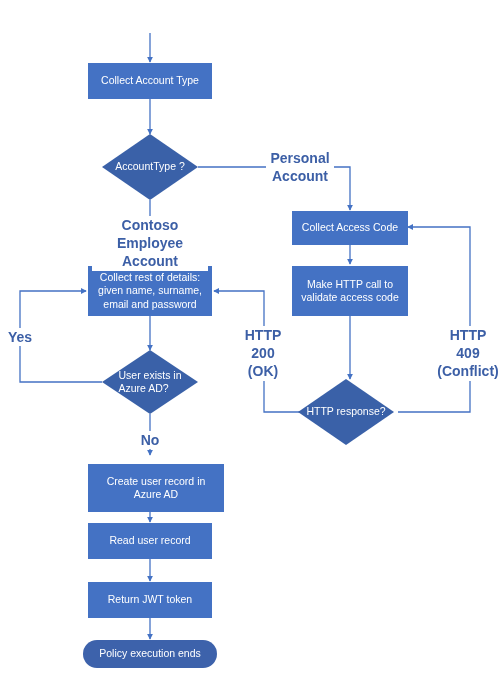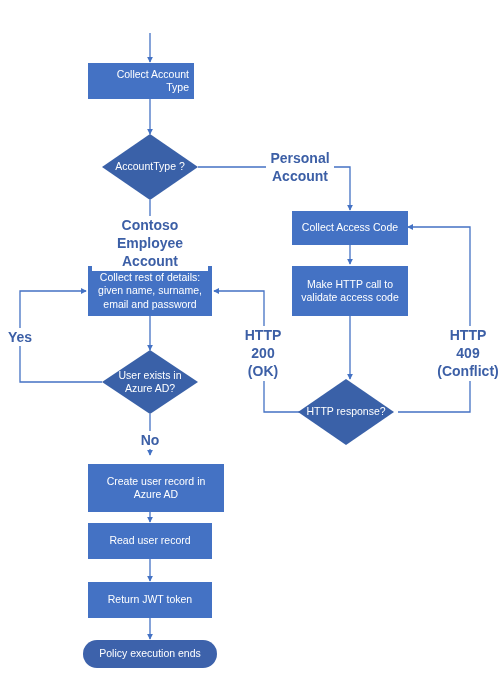--- a/index.html
+++ b/index.html
@@ -64,21 +64,21 @@
   }
   .diamond .node-label {
     position: absolute;
     left: 0;
     top: 0;
     width: 100%;
     height: 100%;
     display: flex;
     align-items: center;
     justify-content: center;
-    text-align: center;
+    text-align: left;
     color: #ffffff;
     font-size: 10.5px;
     line-height: 1.28;
     white-space: pre-line;
     box-sizing: border-box;
   }
   .edge-label {
     position: absolute;
     color: #3c5fa6;
     font-size: 14px;
@@ -127,21 +127,21 @@
 
       <path d="M150,504 L150,522"></path>
 
       <path d="M150,559 L150,581"></path>
 
       <path d="M150,618 L150,639"></path>
     </g>
   </svg>
 
 
-  <div class="node process" style="left:88px; top:63px; width:106px; height:36px;text-align:right;">
+  <div class="node process" style="left:88px; top:63px; width:124px; height:36px;text-align:right;">
     <span class="node-label">Collect Account Type</span>
   </div>
 
   <div class="diamond" style="left:102px; top:134px; width:96px; height:66px;">
     <div class="shape"></div>
     <span class="node-label">AccountType ?</span>
   </div>
 
   <div class="node process" style="left:292px; top:211px; width:116px; height:34px;">
     <span class="node-label">Collect Access Code</span>

